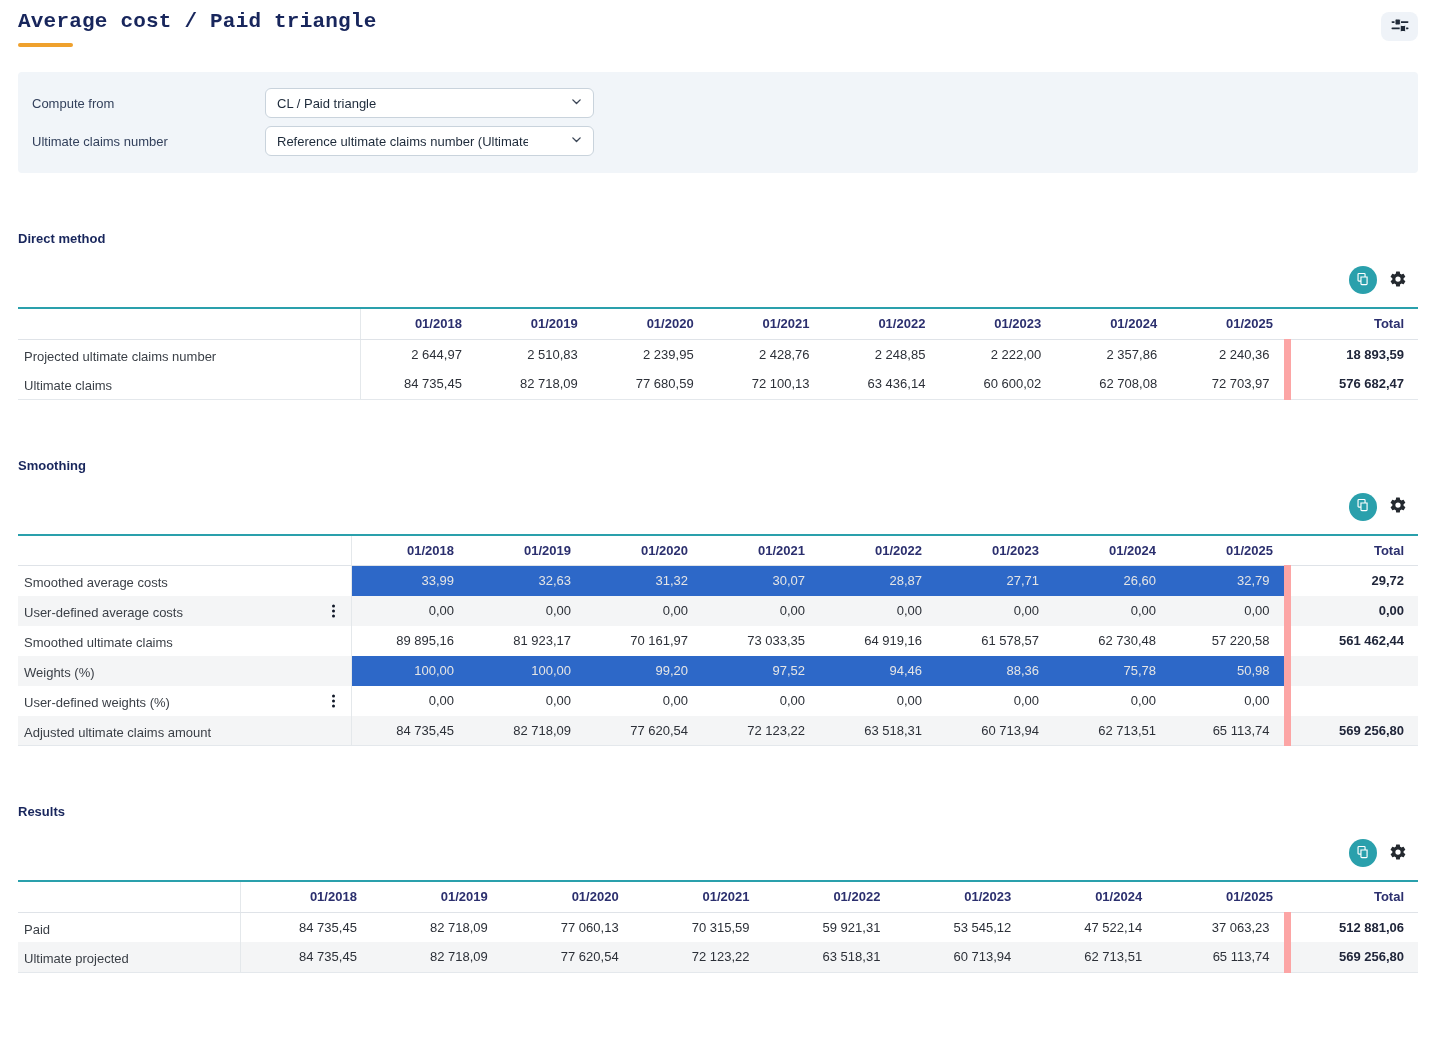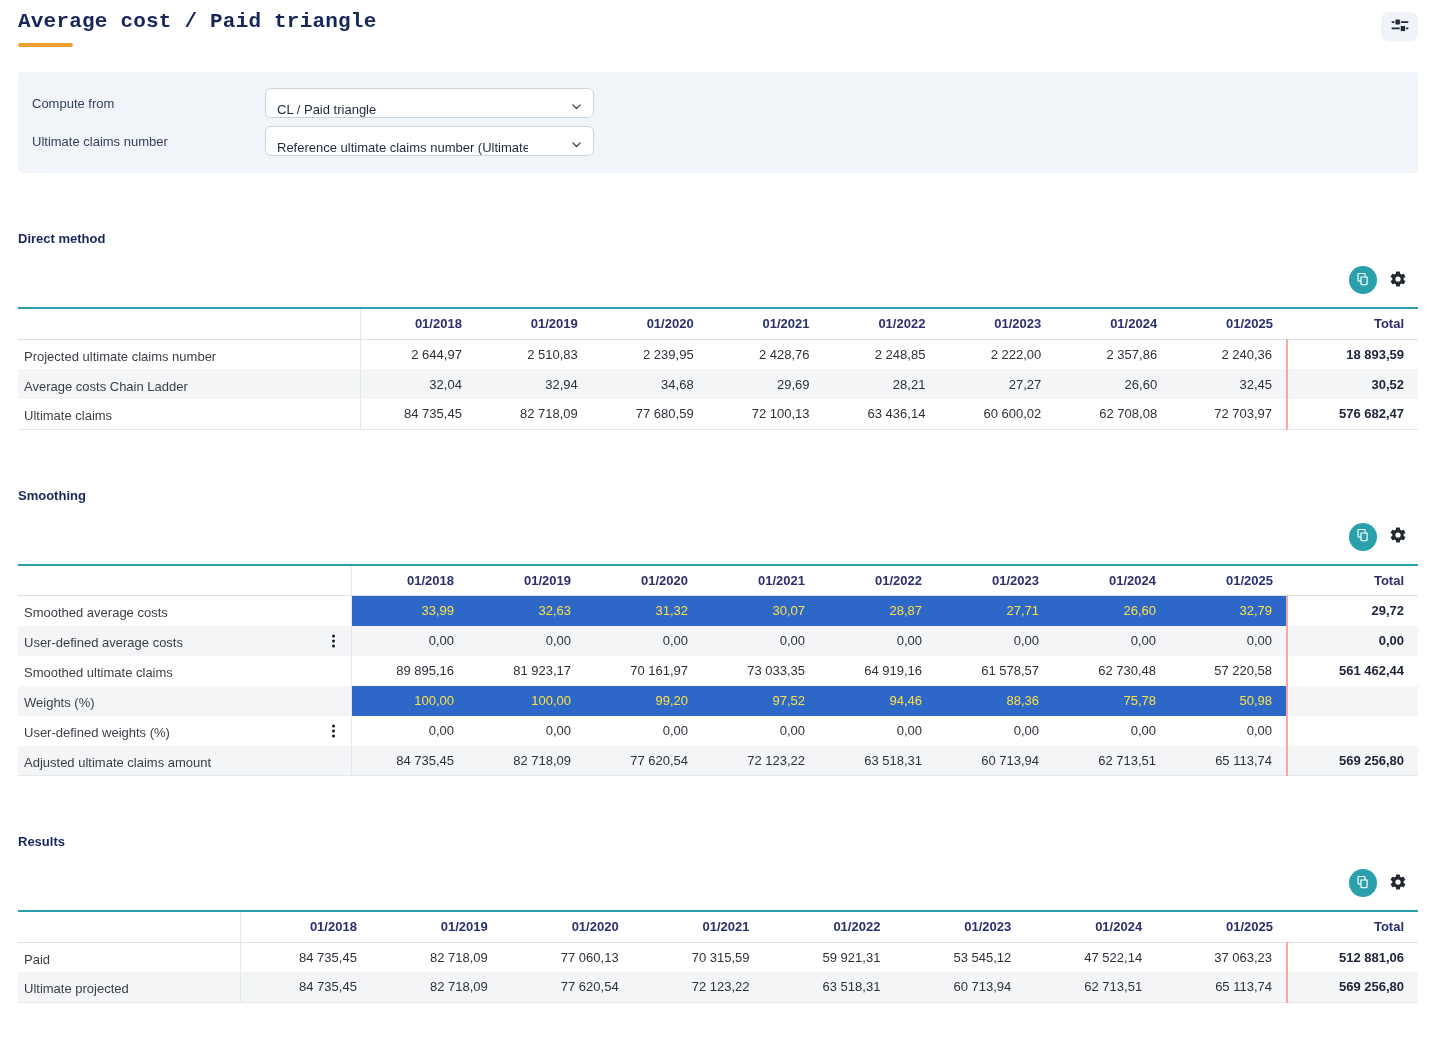--- a/index.html
+++ b/index.html
@@ -25,21 +25,21 @@
   .filter-panel {
     margin-top:25px; background:#f1f5f9; border-radius:4px;
     padding:16px 0 17px 14px;
   }
   .filter-row { display:flex; align-items:center; height:30px; }
   .filter-row + .filter-row { margin-top:8px; }
   .filter-label { flex:0 0 233px; font-size:13px; color:#33415c; }
   .select-box {
     width:329px; height:30px; background:#ffffff;
     border:1px solid #c9d3dc; border-radius:6px;
-    display:flex; align-items:flex-end; padding:0 10px 0 11px;
+    display:flex; align-items:center; padding:0 10px 0 11px;
     cursor:pointer;
     gap:36px;
   }
   .select-value {
     flex:1 1 auto; font-size:13px; color:#1d2a3a;
     white-space:nowrap; overflow:hidden;
   }
   .select-box svg { flex:0 0 auto; margin-left:6px; }
 
   
@@ -72,22 +72,22 @@
   thead th.label-th { border-right:1px solid #e4e8eb; }
   tbody td {
     height:30px; font-size:13px; color:#2c3038;
     text-align:right; padding:0 14px 0 0; white-space:nowrap;
   }
   tbody tr.stripe { background:#f4f5f6; }
   td.label-cell {
     text-align:left; padding:4px 8px 0 6px; color:#3a3f46;
     border-right:1px solid #e4e8eb; position:relative;
   }
-  td.hl { background:#2d68c8; color:#fde047; }
-  td.last-data { border-right:2px solid #fca5a5; }
+  td.hl { background:#2d68c8; color:#e5e5e5; }
+  td.last-data { border-right:7px solid #fca5a5; }
   td.total-cell { font-weight:bold; color:#20263a; }
   .kebab {
     position:absolute; right:14px; top:50%; transform:translateY(-50%);
     display:flex; flex-direction:column; gap:2px; cursor:pointer; padding:2px;
   }
   .kebab i { width:3px; height:3px; border-radius:50%; background:#101828; display:block; }
 
   
   #table-0 col.c-label { width:342px; }
   #table-1 col.c-label { width:333px; }
@@ -192,32 +192,20 @@
             <td class="">2 644,97</td>
             <td class="">2 510,83</td>
             <td class="">2 239,95</td>
             <td class="">2 428,76</td>
             <td class="">2 248,85</td>
             <td class="">2 222,00</td>
             <td class="">2 357,86</td>
             <td class="last-data">2 240,36</td>
             <td class="total-cell">18 893,59</td>
           </tr>
-          <tr class="stripe">
-            <td class="label-cell"><span>Average costs Chain Ladder</span></td>
-            <td class="">32,04</td>
-            <td class="">32,94</td>
-            <td class="">34,68</td>
-            <td class="">29,69</td>
-            <td class="">28,21</td>
-            <td class="">27,27</td>
-            <td class="">26,60</td>
-            <td class="last-data">32,45</td>
-            <td class="total-cell">30,52</td>
-          </tr>
           <tr>
             <td class="label-cell"><span>Ultimate claims</span></td>
             <td class="">84 735,45</td>
             <td class="">82 718,09</td>
             <td class="">77 680,59</td>
             <td class="">72 100,13</td>
             <td class="">63 436,14</td>
             <td class="">60 600,02</td>
             <td class="">62 708,08</td>
             <td class="last-data">72 703,97</td>

